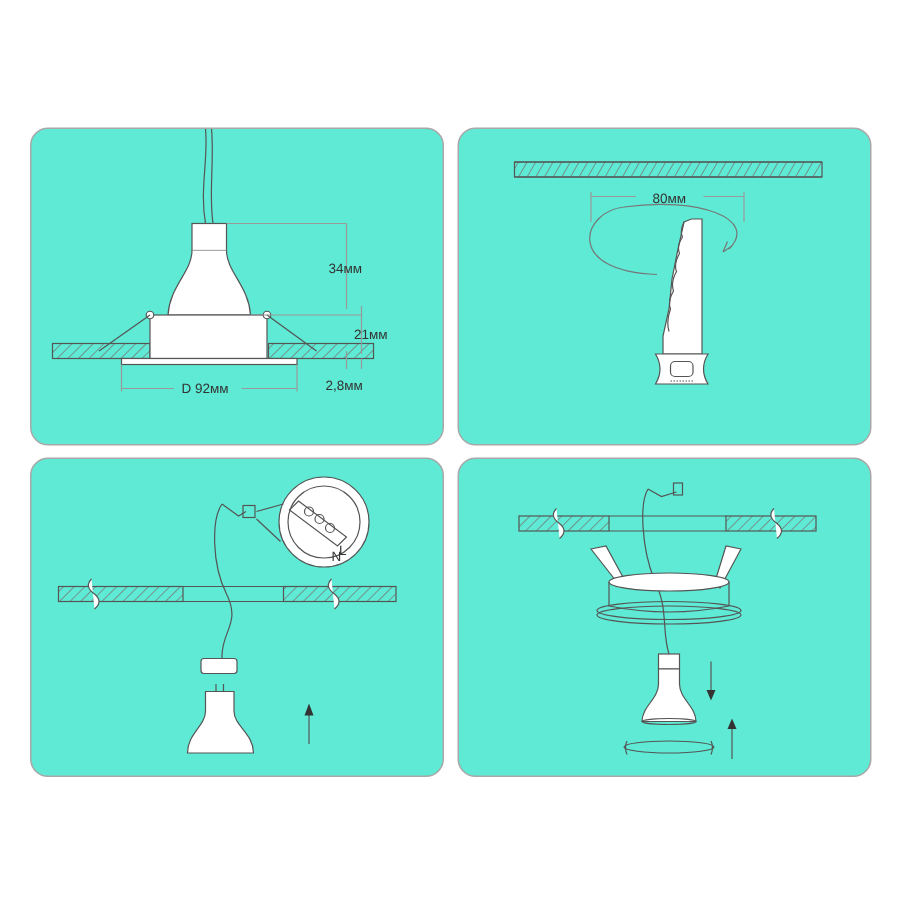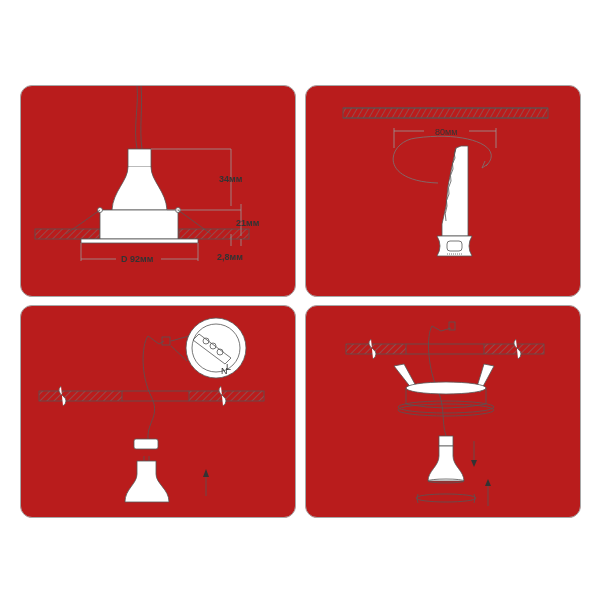--- a/index.html
+++ b/index.html
@@ -1,21 +1,21 @@
 <!DOCTYPE html>
 <html><head>
 <meta charset="utf-8">
 <style>
   html, body { margin: 0; padding: 0; background: #ffffff; }
   body { width: 600px; height: 600px; position: relative; overflow: hidden;
          font-family: "Liberation Sans", sans-serif; }
   .panel { position: absolute; border: 1.2px solid #a8a8a8; border-radius: 12px;
-           background: #b91c1c; box-sizing: border-box; }
+           background: #5eead4; box-sizing: border-box; }
   .panel svg { position: absolute; left: 0; top: 0; }
-  #p1 { left: 20px; top: 85px; width: 276px; height: 212px; font-weight: bold; }
+  #p1 { left: 20px; top: 85px; width: 276px; height: 212px; }
   #p2 { left: 305px; top: 85px; width: 276px; height: 212px; }
   #p3 { left: 20px; top: 305px; width: 276px; height: 213px; }
   #p4 { left: 305px; top: 305px; width: 276px; height: 213px; }
   .dim { font-family: "Liberation Sans", sans-serif; font-size: 9px; fill: #333; }
 </style>
 </head>
 <body>
 
 <div class="panel" id="p1">
   <svg width="276" height="212" viewBox="0 0 276 212">

